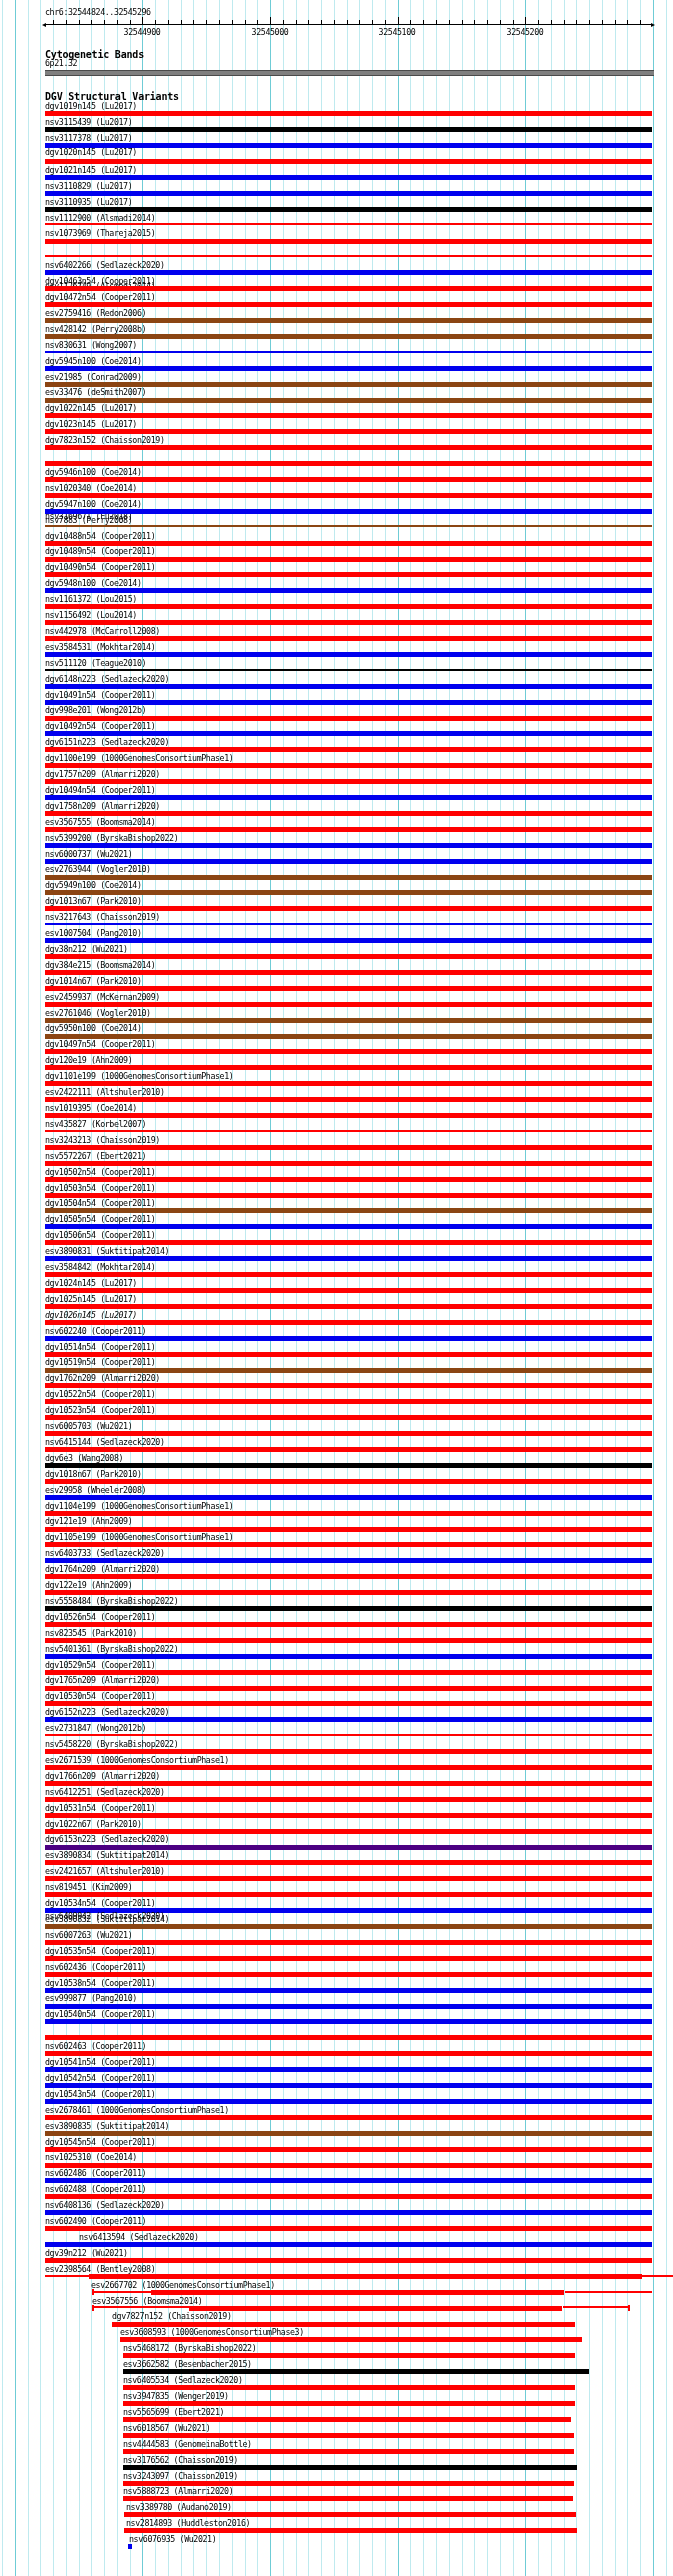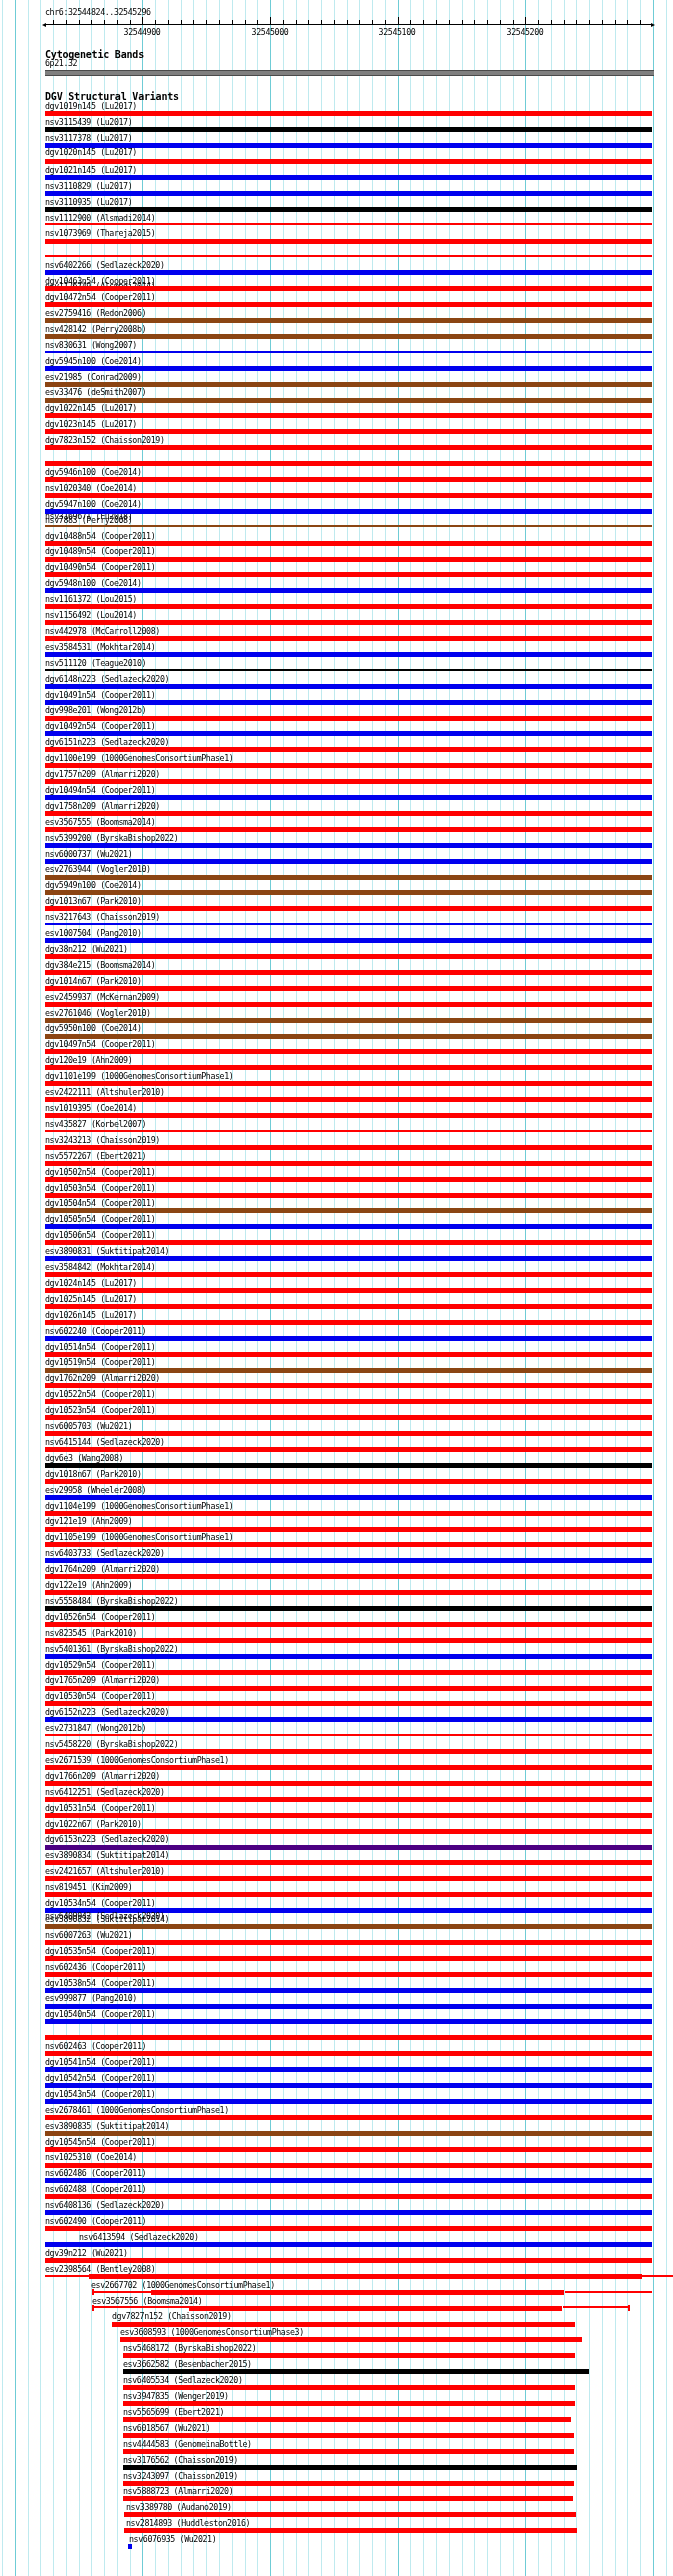--- a/index.html
+++ b/index.html
@@ -443,21 +443,21 @@
       </div>
       <div>
         <div class="txt" style="left: 45px; top: 1279px;">dgv1024n145 (Lu2017)</div>
         <div class="seg" style="background: rgb(255, 0, 0); left: 45px; top: 1288px; height: 4.5px; width: 607px;"></div>
       </div>
       <div>
         <div class="txt" style="left: 45px; top: 1295px;">dgv1025n145 (Lu2017)</div>
         <div class="seg" style="background: rgb(255, 0, 0); left: 45px; top: 1304px; height: 4.5px; width: 607px;"></div>
       </div>
       <div>
-        <div class="txt" style="left: 45px; top: 1311px;">dgv1026n145 (Lu2017)</div>
+        <div class="txt" style="left: 45px; top: 1311px; font-style: italic;">dgv1026n145 (Lu2017)</div>
         <div class="seg" style="background: rgb(255, 0, 0); left: 45px; top: 1320px; height: 4.5px; width: 607px;"></div>
       </div>
       <div>
         <div class="txt" style="left: 45px; top: 1327px;">nsv602240 (Cooper2011)</div>
         <div class="seg" style="background: rgb(0, 0, 238); left: 45px; top: 1336px; height: 4.5px; width: 607px;"></div>
       </div>
       <div>
         <div class="txt" style="left: 45px; top: 1343px;">dgv10514n54 (Cooper2011)</div>
         <div class="seg" style="background: rgb(255, 0, 0); left: 45px; top: 1352px; height: 4.5px; width: 607px;"></div>
       </div>

